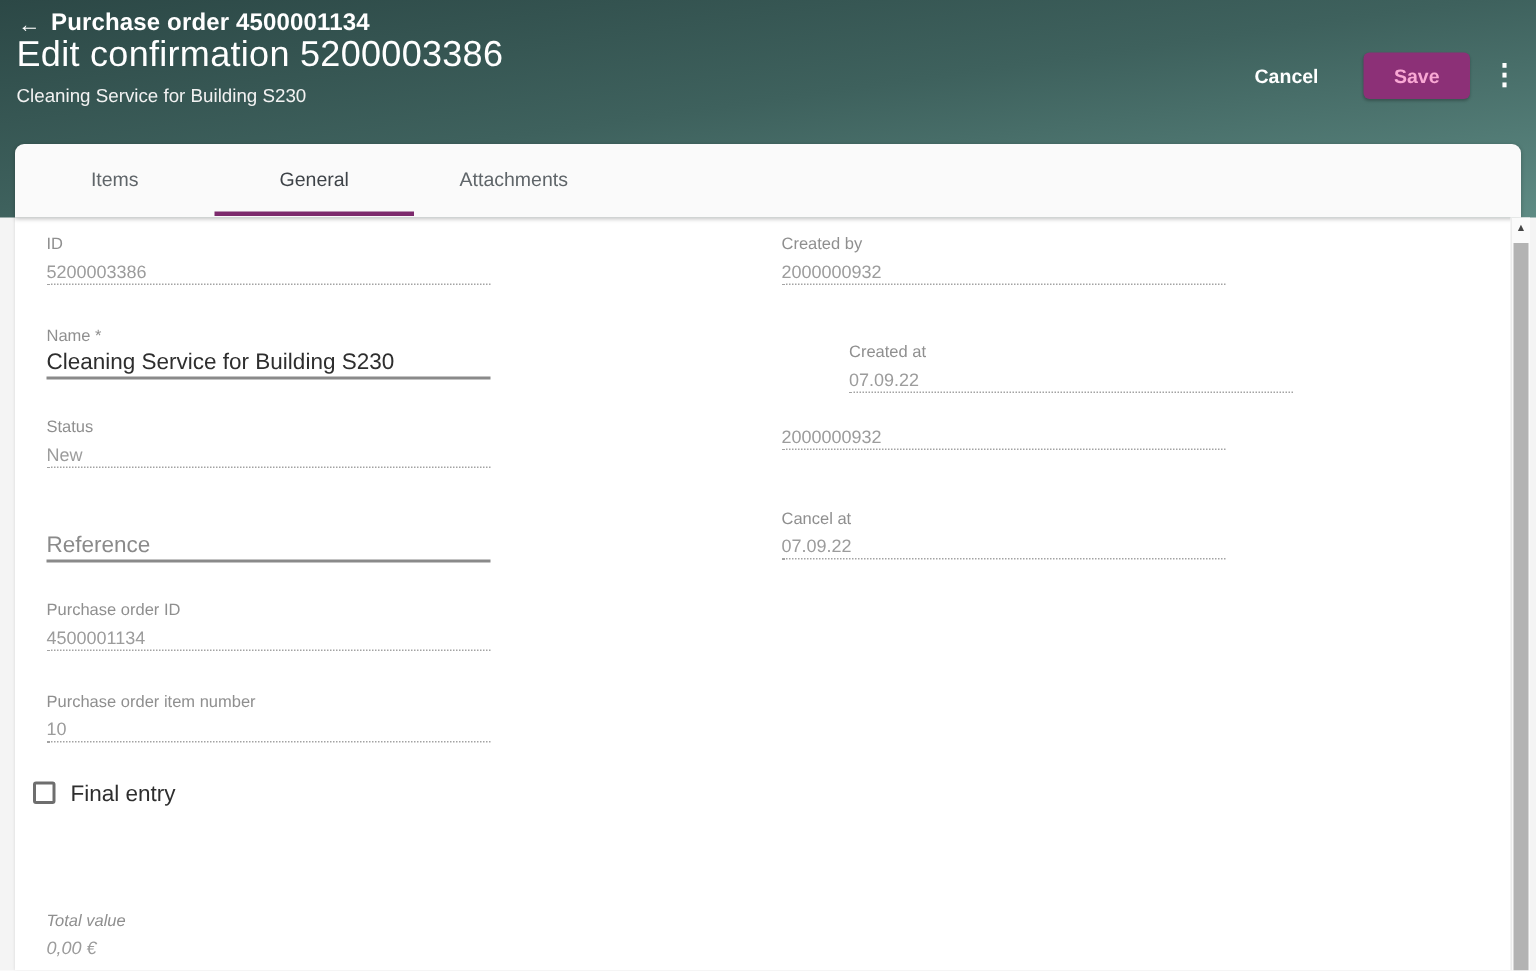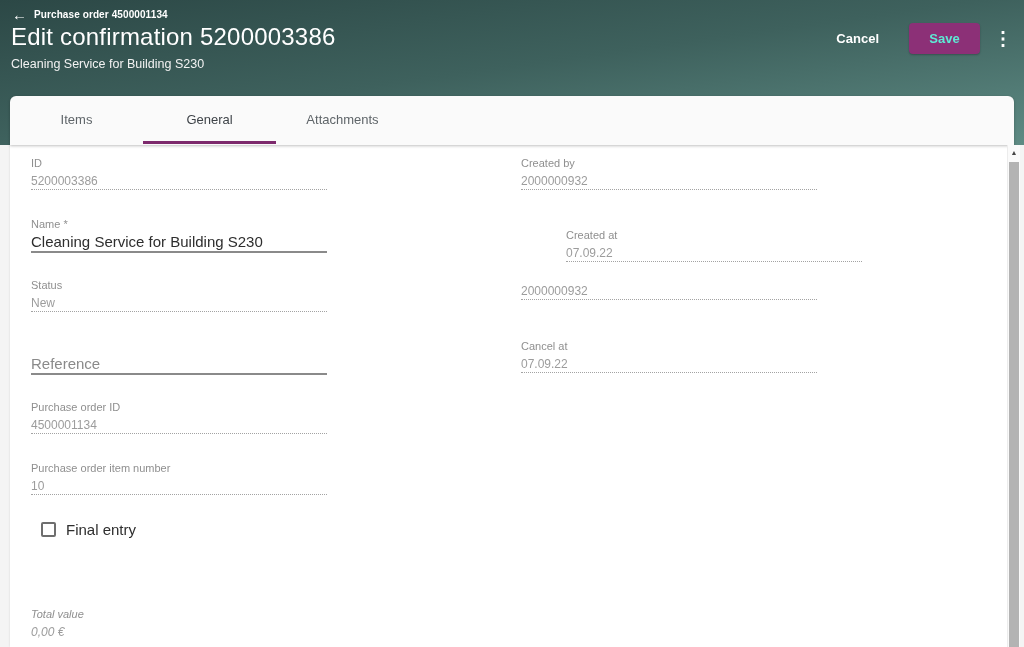--- a/index.html
+++ b/index.html
@@ -20,41 +20,41 @@
   .header {
     position: absolute; top: 0; left: 0; width: 1024px; height: 145px;
     background: linear-gradient(172deg, var(--header-top) 0%, #3e615d 48%, var(--header-bottom) 100%);
   }
   .back-row {
     position: absolute; top: 7px; left: 12px;
     display: flex; align-items: center; gap: 7px;
     color: #ffffff; cursor: pointer;
   }
   .back-arrow { font-size: 15px; line-height: 15px; font-weight: bold; }
-  .back-label { font-size: 10px; font-weight: bold; letter-spacing: 0.1px; }
+  .back-label { font-size: 16px; font-weight: bold; letter-spacing: 0.1px; }
   .page-title {
     position: absolute; top: 23px; left: 11px;
     font-size: 24px; color: #ffffff; font-weight: 400; letter-spacing: 0.2px;
   }
   .page-subtitle {
     position: absolute; top: 57px; left: 11px;
     font-size: 12.5px; color: #f2f2f2;
   }
   .header-actions {
-    position: absolute; top: 22px; right: 8px; height: 32px;
+    position: absolute; top: 34px; right: 8px; height: 32px;
     display: flex; align-items: center;
   }
   .cancel-button {
     color: #ffffff; font-size: 13px; font-weight: bold;
     padding: 0 12px; background: transparent; border: none; cursor: pointer;
     font-family: inherit;
   }
   .save-button {
     width: 71px; height: 31px; margin-left: 18px;
-    background: var(--accent-purple); color: #5eead4;
+    background: var(--accent-purple); color: #f9a8d4;
     font-size: 13px; font-weight: bold; border: none; border-radius: 4px;
     cursor: pointer; font-family: inherit;
     box-shadow: 0 1px 2px rgba(0,0,0,0.25);
   }
   .overflow-button {
     margin-left: 12px; margin-right: 2px;
     background: transparent; border: none; cursor: pointer;
     color: #ffffff; font-size: 19px; font-weight: bold; line-height: 19px;
     font-family: inherit; width: 22px;
   }
@@ -90,22 +90,22 @@
   }
   .finput {
     display: block; width: 100%; margin-top: 2px; height: 21px;
     font-size: 15px; color: #2e2e2e; font-family: inherit;
     border: none; outline: none; background: transparent;
     border-bottom: 2px solid #8a8a8a; padding: 0 0 1px 0;
   }
   .finput::placeholder { color: #8a8a8a; opacity: 1; }
 
   .checkbox-row {
-    position: absolute; left: 31px; top: 376px;
-    display: flex; align-items: center; gap: 10px; cursor: pointer;
+    position: absolute; left: 12px; top: 376px;
+    display: flex; align-items: flex-start; gap: 10px; cursor: pointer;
   }
   .checkbox {
     appearance: none; -webkit-appearance: none;
     width: 15px; height: 15px; border: 2px solid #6e6e6e; border-radius: 2px;
     background: #fff; cursor: pointer; margin: 0;
   }
   .checkbox-label { font-size: 15px; color: #2e2e2e; }
 
   .section-heading {
     position: absolute; left: 21px; top: 418px;

